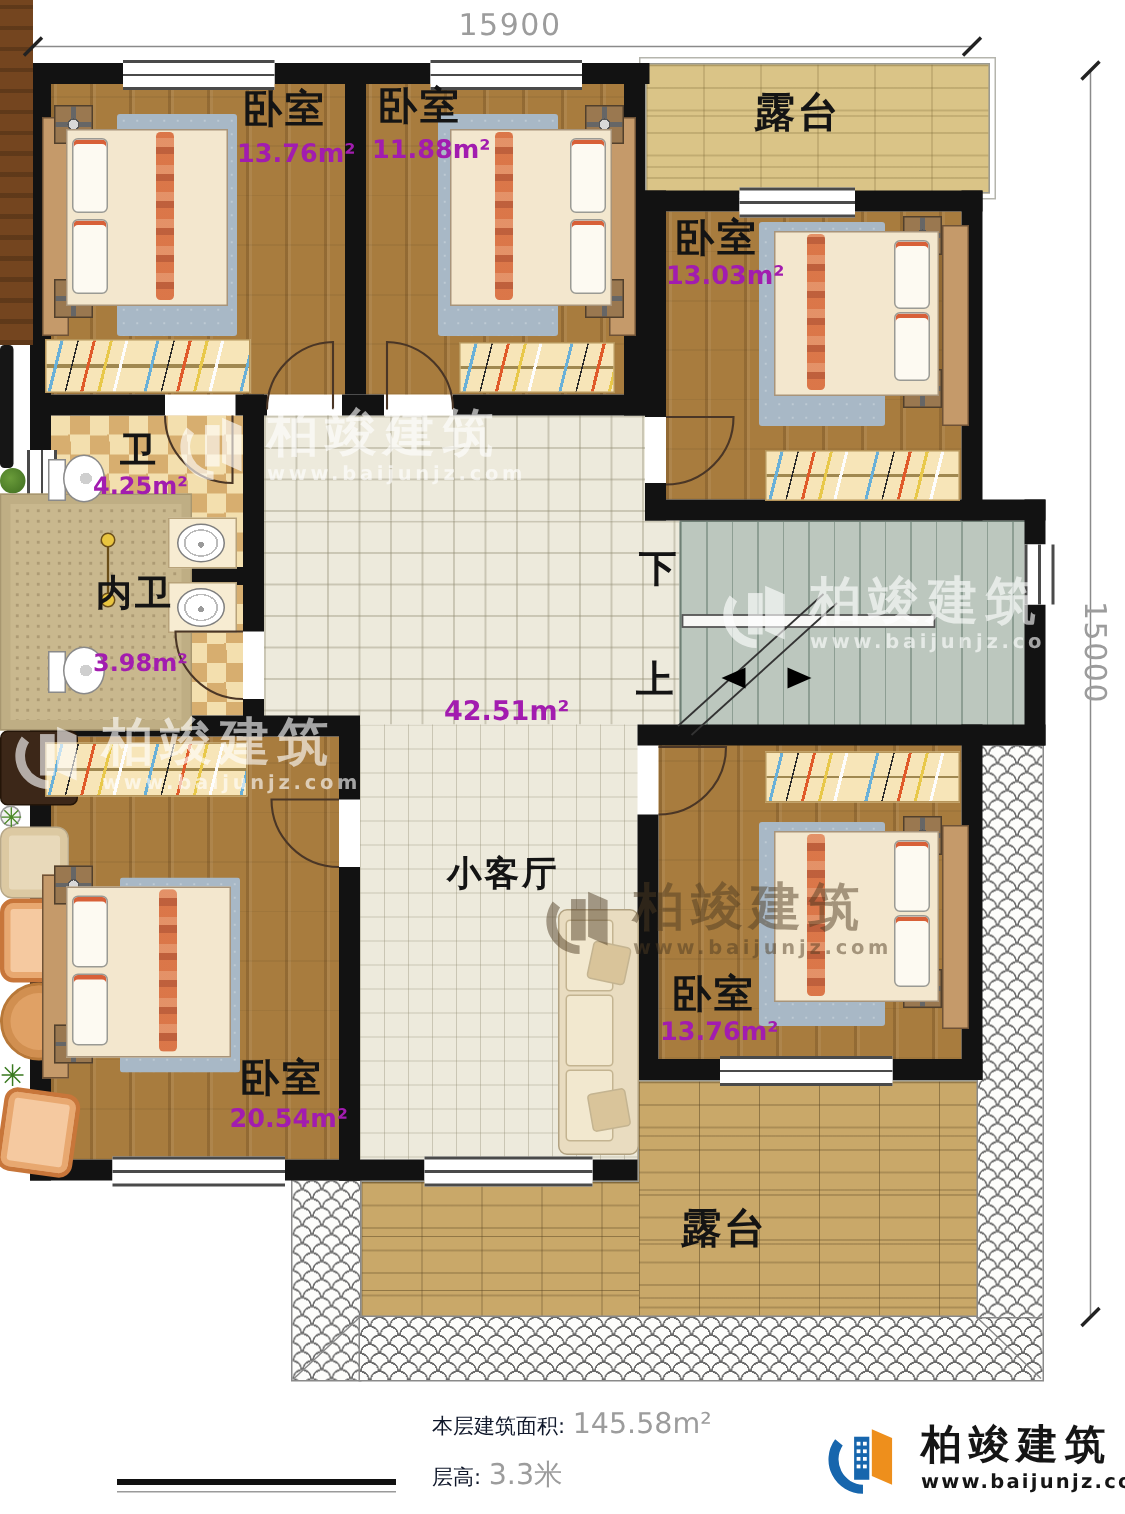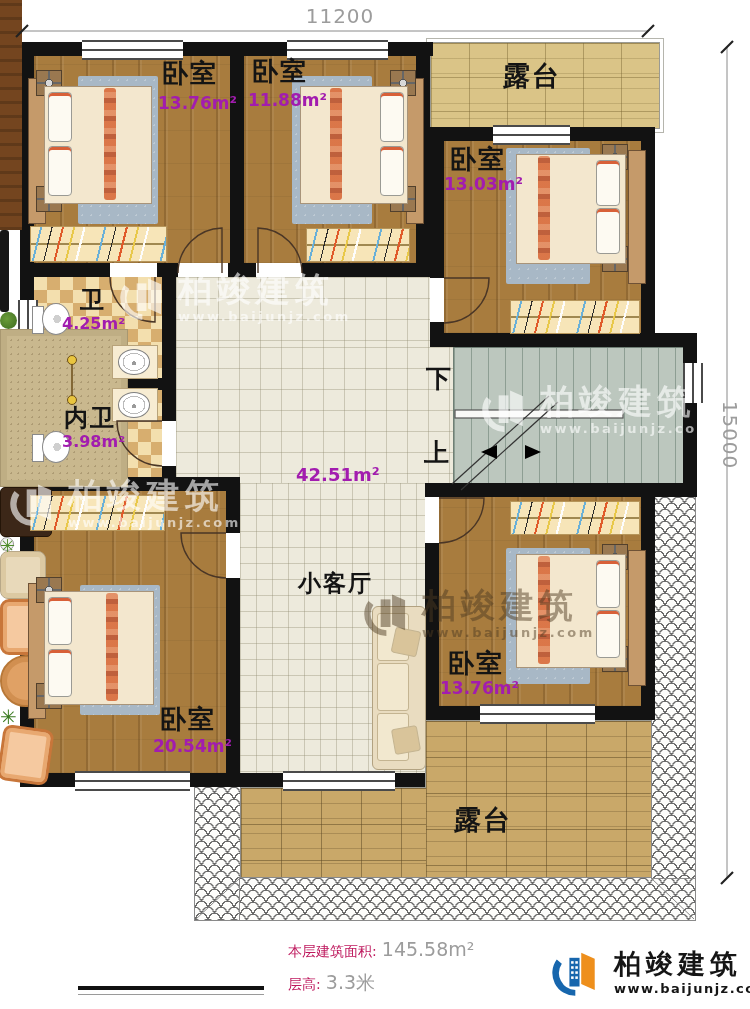--- a/index.html
+++ b/index.html
@@ -70,21 +70,21 @@
   .cad{color:#9c9c9c;font-weight:400;}
   .dimtxt{position:absolute;color:#9c9c9c;font-size:20px;letter-spacing:1px;}
   .wm{position:absolute;display:flex;align-items:center;gap:8px;pointer-events:none;}
   .wm svg{flex:0 0 auto;}
   .wm .b{font-size:34px;font-weight:700;letter-spacing:5px;line-height:1;white-space:nowrap;}
   .wm .u{font-size:13px;font-weight:700;letter-spacing:2.5px;white-space:nowrap;margin-top:3px;}
   .wm-white{color:rgba(255,255,255,.62);}
   .wm-dark{color:rgba(78,58,34,.48);}
   .sofa{position:absolute;background:#e9dcc0;border:1px solid #b2a281;border-radius:6px;}
   .cushion{position:absolute;background:#f2e8cf;border:1px solid #c4b491;border-radius:3px;}
-  .foot-label{font-size:14px;color:#be185d;}
+  .foot-label{font-size:14px;color:#0f172a;}
   .foot-val{font-size:19px;color:#9c9c9c;}
   #footer-brand{position:absolute;display:flex;align-items:center;gap:10px;}
   #footer-brand .bt{font-size:27px;font-weight:700;color:#151515;letter-spacing:5px;line-height:1;}
   #footer-brand .bu{font-size:13px;font-weight:700;color:#151515;letter-spacing:1.5px;margin-top:4px;}
 </style>
 </head>
 <body>
 
 <div id="plan">
 
@@ -278,34 +278,34 @@
   </svg>
 
   <div class="rlabel" style="left:162px;top:60px;font-size:26px;">卧室</div>
   <div class="rarea" style="left:158px;top:95px;">13.76m²</div>
   <div class="rlabel" style="left:252px;top:58px;font-size:26px;">卧室</div>
   <div class="rarea" style="left:248px;top:92px;">11.88m²</div>
   <div class="rlabel" style="left:450px;top:146px;font-size:26px;">卧室</div>
   <div class="rarea" style="left:444px;top:176px;">13.03m²</div>
   <div class="rlabel" style="left:80px;top:288px;font-size:24px;">卫</div>
   <div class="rarea" style="left:62px;top:316px;font-size:16px;">4.25m²</div>
-  <div class="rlabel" style="left:64px;top:406px;font-size:24px;font-family:Liberation Serif, serif;">内卫</div>
+  <div class="rlabel" style="left:64px;top:384px;font-size:24px;font-family:Liberation Serif, serif;">内卫</div>
   <div class="rarea" style="left:62px;top:434px;font-size:16px;">3.98m²</div>
   <div class="rarea" style="left:296px;top:466px;font-size:18px;">42.51m²</div>
   <div class="rlabel" style="left:298px;top:572px;font-size:23px;">小客厅</div>
   <div class="rlabel" style="left:160px;top:706px;font-size:26px;">卧室</div>
   <div class="rarea" style="left:153px;top:738px;">20.54m²</div>
   <div class="rlabel" style="left:448px;top:650px;font-size:26px;">卧室</div>
   <div class="rarea" style="left:440px;top:680px;">13.76m²</div>
   <div class="rlabel" style="left:503px;top:62px;font-size:27px;">露台</div>
   <div class="rlabel" style="left:454px;top:806px;font-size:27px;">露台</div>
   <div class="rlabel" style="left:426px;top:366px;font-size:25px;">下</div>
   <div class="rlabel" style="left:424px;top:440px;font-size:25px;">上</div>
 
-  <div class="dimtxt" style="left:300px;top:4px;width:80px;text-align:center;">11200</div>
+  <div class="dimtxt" style="left:300px;top:4px;width:80px;text-align:center;">15900</div>
   <div class="dimtxt" style="left:688px;top:423px;width:84px;text-align:center;transform:rotate(90deg);">15000</div>
 
   <div class="wm wm-white" style="left:118px;top:272px;">
     <svg width="52" height="52" viewBox="0 0 64 64">
         <g fill="currentColor">
           <path d="M30 59 A27 27 0 0 1 8 16 L14 21 A20 20 0 0 0 30 52 Z"></path>
           <rect x="23" y="14" width="12" height="34"></rect>
           <polygon points="37,8 53,15 53,52 37,45"></polygon>
         </g>
       </svg>

